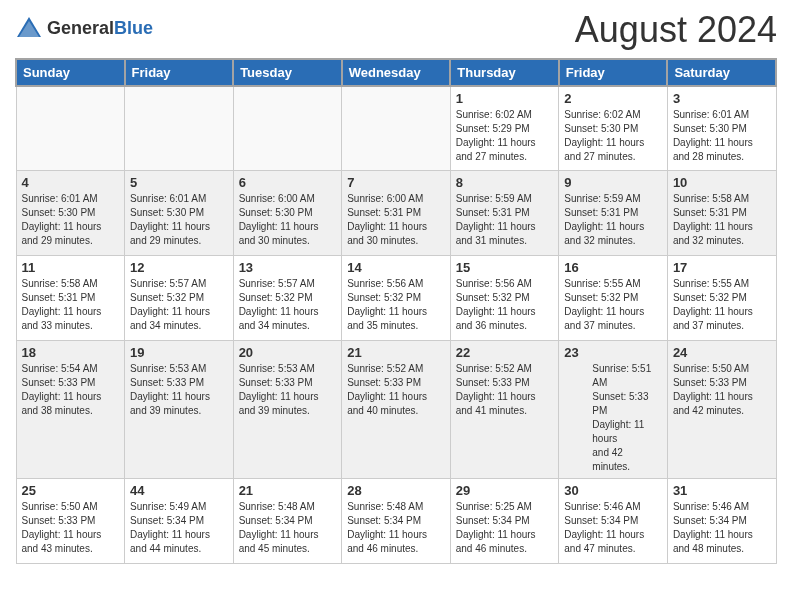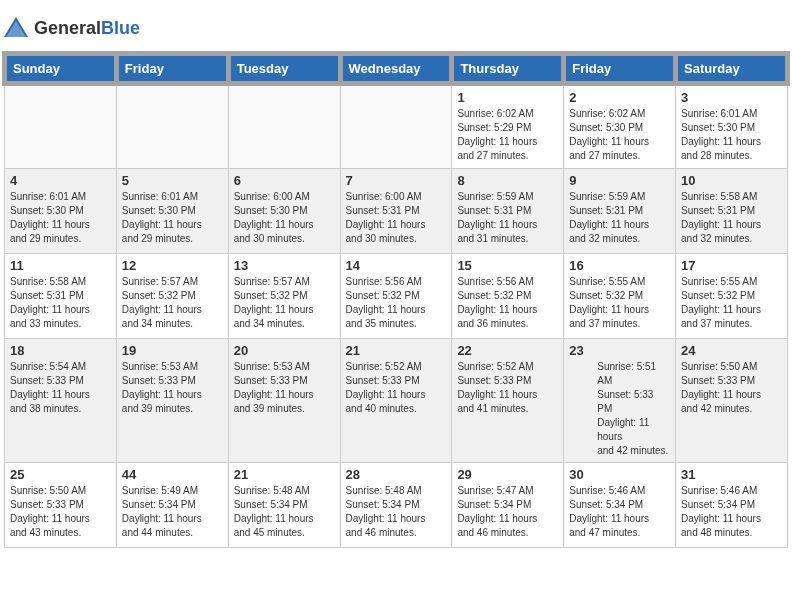--- a/index.html
+++ b/index.html
@@ -4,21 +4,21 @@
   <style>
     * { box-sizing: border-box; margin: 0; padding: 0; }
     body {
       font-family: Arial, sans-serif;
       background: #fff;
       width: 792px;
       min-height: 612px;
     }
     .container {
       width: 792px;
-      padding: 10px 2px;
+      padding: 10px 15px;
     }
     .header {
       display: flex;
       justify-content: space-between;
       align-items: flex-start;
       margin-bottom: 8px;
     }
     .logo {
       display: flex;
       align-items: center;
@@ -60,21 +60,21 @@
       border-collapse: collapse;
       border: 1px solid #ccc;
     }
     .calendar th {
       background-color: #2a6db5;
       color: #fff;
       font-size: 13px;
       font-weight: bold;
       padding: 5px 6px;
       text-align: left;
-      border: 5px solid #a3a3a3;
+      border: 2px solid #a3a3a3;
     }
     .calendar td {
       width: calc(100% / 7);
       vertical-align: top;
       border: 1px solid #ccc;
       padding: 4px 5px;
       font-size: 10.5px;
       color: #333;
       background: #fff;
       min-height: 80px;
@@ -105,20 +105,21 @@
     <div class="logo">
       <svg class="logo-icon" viewBox="0 0 28 28">
         <polygon points="14,2 26,22 2,22" fill="#2a6db5"></polygon>
         <polygon points="14,6 24,22 4,22" fill="#fff" opacity="0.3"></polygon>
       </svg>
       <div class="logo-text">
         <span class="logo-general">General</span><span class="logo-blue">Blue</span>
       </div>
     </div>
     <div class="title-area">
+      <div class="month-year">August 2024</div>
     </div>
   </div>
 
   <table class="calendar">
     <thead>
       <tr>
       <th>Sunday</th>
           <th>Friday</th>
           <th>Tuesday</th>
           <th>Wednesday</th>
@@ -332,21 +333,21 @@
           </td>
           <td>
             <div class="day-number">28</div>
             <div class="day-info" style="white-space: pre-line;">Sunrise: 5:48 AM
 Sunset: 5:34 PM
 Daylight: 11 hours
 and 46 minutes.</div>
           </td>
           <td>
             <div class="day-number">29</div>
-            <div class="day-info" style="white-space: pre-line;">Sunrise: 5:47 AM
+            <div class="day-info" style="white-space: pre-line;">Sunrise: 5:25 AM
 Sunset: 5:34 PM
 Daylight: 11 hours
 and 46 minutes.</div>
           </td>
           <td>
             <div class="day-number">30</div>
             <div class="day-info" style="white-space: pre-line;">Sunrise: 5:46 AM
 Sunset: 5:34 PM
 Daylight: 11 hours
 and 47 minutes.</div>

